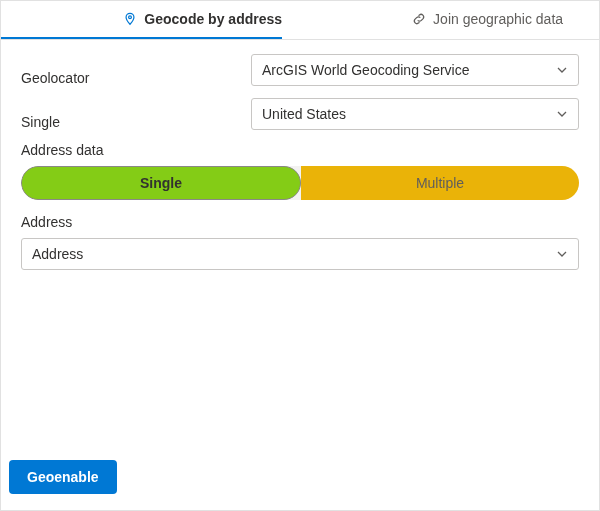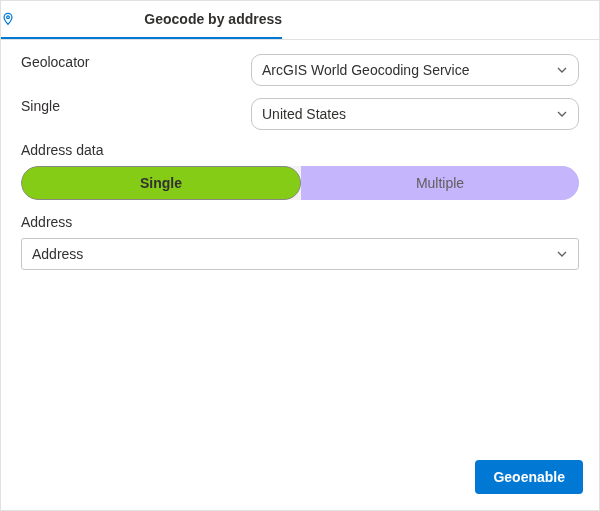--- a/index.html
+++ b/index.html
@@ -14,52 +14,52 @@
     flex-direction: column;
   }
   .tabs {
     display: flex;
     border-bottom: 1px solid #e1e1e1;
   }
   .tab {
     flex: 0 0 47%;
     display: flex;
     align-items: center;
-    justify-content: space-between;
+    justify-content: flex-end;
     gap: 7px;
     height: 38px;
     color: #605e5c;
     cursor: pointer;
     border-bottom: 2px solid transparent;
   }
   .tab.active {
     color: #323130;
     font-weight: 600;
     border-bottom: 2px solid #0078d4;
   }
   .tab .ic { width: 14px; height: 14px; display: inline-flex; }
   .content {
     padding: 14px 20px 0 20px;
     flex: 1;
     overflow: auto;
   }
   .row {
     display: flex;
-    align-items: flex-start;
+    align-items: flex-end;
     margin-bottom: 12px;
   }
   .row-label {
     flex: 0 0 230px;
     color: #323130;
   }
   .select {
     flex: 1;
     height: 32px;
     border: 1px solid #c8c6c4;
-    border-radius: 10px;
+    border-radius: 3px;
     background: #fff;
     display: flex;
     align-items: center;
     justify-content: space-between;
     padding: 12px 10px;
     cursor: pointer;
   }
   .select .chev { color: #605e5c; }
   .section-label {
     margin: 4px 0 8px 0;
@@ -74,21 +74,21 @@
   }
   .seg-btn {
     flex: 1;
     height: 34px;
     display: flex;
     align-items: center;
     justify-content: center;
     font-size: 14px;
     color: #605e5c;
     cursor: pointer;
-    background: #c4b5fd;
+    background: #eab308;
     border: none;
   }
   .seg-btn.active {
     background: #84cc16;
     color: #323130;
     font-weight: 600;
     border: 1px solid #8a8886;
     border-radius: 18px;
   }
   .full-select {
@@ -97,22 +97,22 @@
     border-radius: 3px;
     background: #fff;
     display: flex;
     align-items: center;
     justify-content: space-between;
     padding: 0 10px;
     cursor: pointer;
   }
   .footer {
     display: flex;
-    justify-content: flex-end;
-    padding: 12px 16px 16px 16px;
+    justify-content: flex-start;
+    padding: 12px 16px 16px 8px;
   }
   .primary-btn {
     background: #0078d4;
     color: #fff;
     border: none;
     border-radius: 4px;
     height: 34px;
     padding: 0 18px;
     font-size: 14px;
     font-weight: 600;
@@ -125,20 +125,29 @@
 
 <div class="tabs">
   <div class="tab active">
     <span class="ic">
       <svg viewBox="0 0 16 16" width="14" height="14" fill="none" stroke="#0078d4" stroke-width="1.4">
         <path d="M8 1.5c-2.5 0-4.5 2-4.5 4.5 0 3.2 4.5 8 4.5 8s4.5-4.8 4.5-8c0-2.5-2-4.5-4.5-4.5z"></path>
         <circle cx="8" cy="6" r="1.6"></circle>
       </svg>
     </span>
     <span>Geocode by address</span>
+  </div>
+  <div class="tab">
+    <span class="ic">
+      <svg viewBox="0 0 16 16" width="14" height="14" fill="none" stroke="#605e5c" stroke-width="1.4">
+        <path d="M6.5 9.5a3 3 0 0 0 4.2 0l2-2a3 3 0 0 0-4.2-4.2l-1 1"></path>
+        <path d="M9.5 6.5a3 3 0 0 0-4.2 0l-2 2a3 3 0 0 0 4.2 4.2l1-1"></path>
+      </svg>
+    </span>
+    <span>Join geographic data</span>
   </div>
 </div>
 
 <div class="content">
 
   <div class="row">
     <div class="row-label">Geolocator</div>
     <div class="select">
       <span>ArcGIS World Geocoding Service</span>
       <span class="chev">

